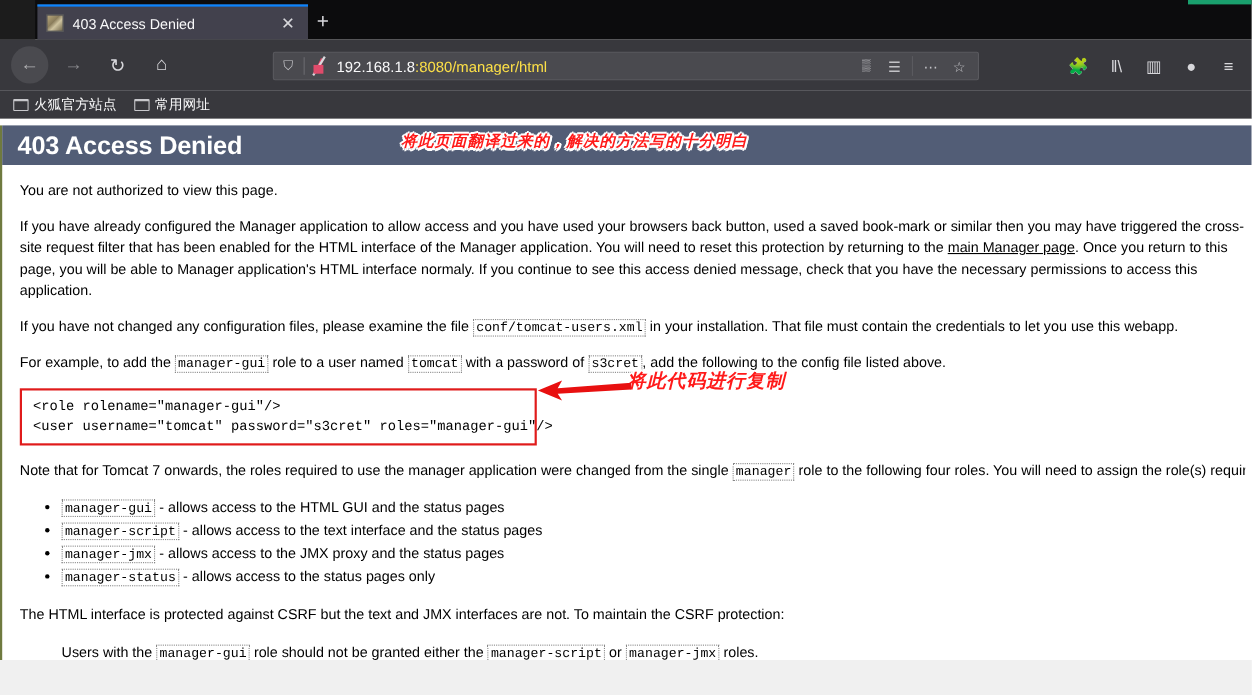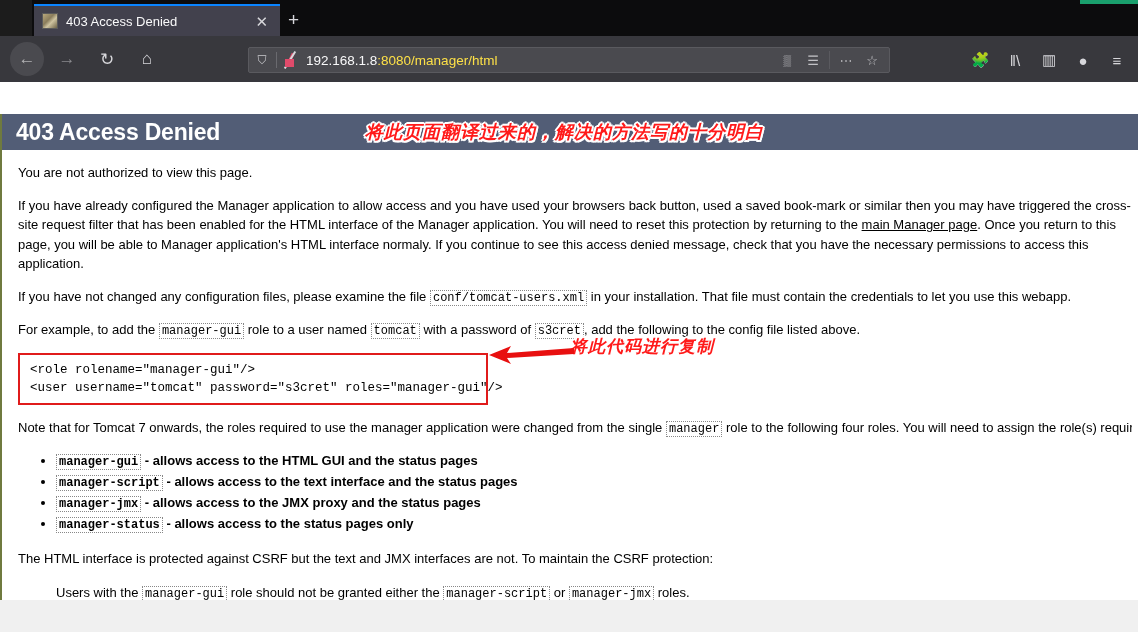--- a/index.html
+++ b/index.html
@@ -118,33 +118,33 @@
     border:1px dotted #888; padding:0 2px;
   }
   a.lnk { color:#000; text-decoration:underline; }
 
   .codeblock {
     margin:10px 0 6px 0; border:2px solid #e01b1b; padding:6px 10px;
     font-family:"Liberation Mono", monospace; font-size:12.5px;
     line-height:1.45; width:470px; white-space:pre; color:#000;
   }
   ul.roles { margin:8px 0 8px 0; padding-left:38px; font-size:13px; line-height:1.6; }
-  ul.roles li { margin:0;font-weight:bold; }
+  ul.roles li { margin:0; }
   ul.csrf { margin:10px 0 10px 0; padding-left:38px; font-size:13px; line-height:1.8; }
   ul.csrf li { white-space:nowrap; overflow:hidden; }
 
   
   .anno {
     position:absolute; font-family:"DejaVu Serif", serif; font-weight:bold;
     font-style:italic; color:#ff1a1a; white-space:nowrap;
     text-shadow:
       -1.5px -1.5px 0 #fff, 1.5px -1.5px 0 #fff, -1.5px 1.5px 0 #fff, 1.5px 1.5px 0 #fff,
       -2px 0 0 #fff, 2px 0 0 #fff, 0 -2px 0 #fff, 0 2px 0 #fff;
   }
-  #anno1 { left:363px; top:6px; font-size:18px; letter-spacing:1px;text-align:center; }
+  #anno1 { left:363px; top:6px; font-size:14px; letter-spacing:1px;text-align:center; }
   #anno2 { left:568px; top:221px; font-size:17px; letter-spacing:1px; }
 
   .arrow { position:absolute; left:487px; top:230px; width:85px; height:22px; }
 
   
   .wm { position:absolute; left:978px; top:480px; width:160px; height:46px; }
   .wm-green {
     position:absolute; left:0; top:12px; width:116px; height:30px; background:#701a75;
     display:flex; align-items:center; justify-content:center;
   }
@@ -204,20 +204,30 @@
   </div>
 
   <div class="toolbar-right">
     <div class="trbtn">🧩</div>
     <div class="trbtn">‖\</div>
     <div class="trbtn">▥</div>
     <div class="trbtn">●</div>
     <div class="trbtn">≡</div>
   </div>
 
+  <div class="bookmarks">
+    <div class="bm">
+      <div class="bm-ico"></div>
+      <span>火狐官方站点</span>
+    </div>
+    <div class="bm">
+      <div class="bm-ico"></div>
+      <span>常用网址</span>
+    </div>
+  </div>
 
   <div class="viewport">
     <div class="page">
 
       <div class="hdr">403 Access Denied</div>
 
       <div class="body-txt">
 
         <p><span>You are not authorized to view this page.</span></p>
 

